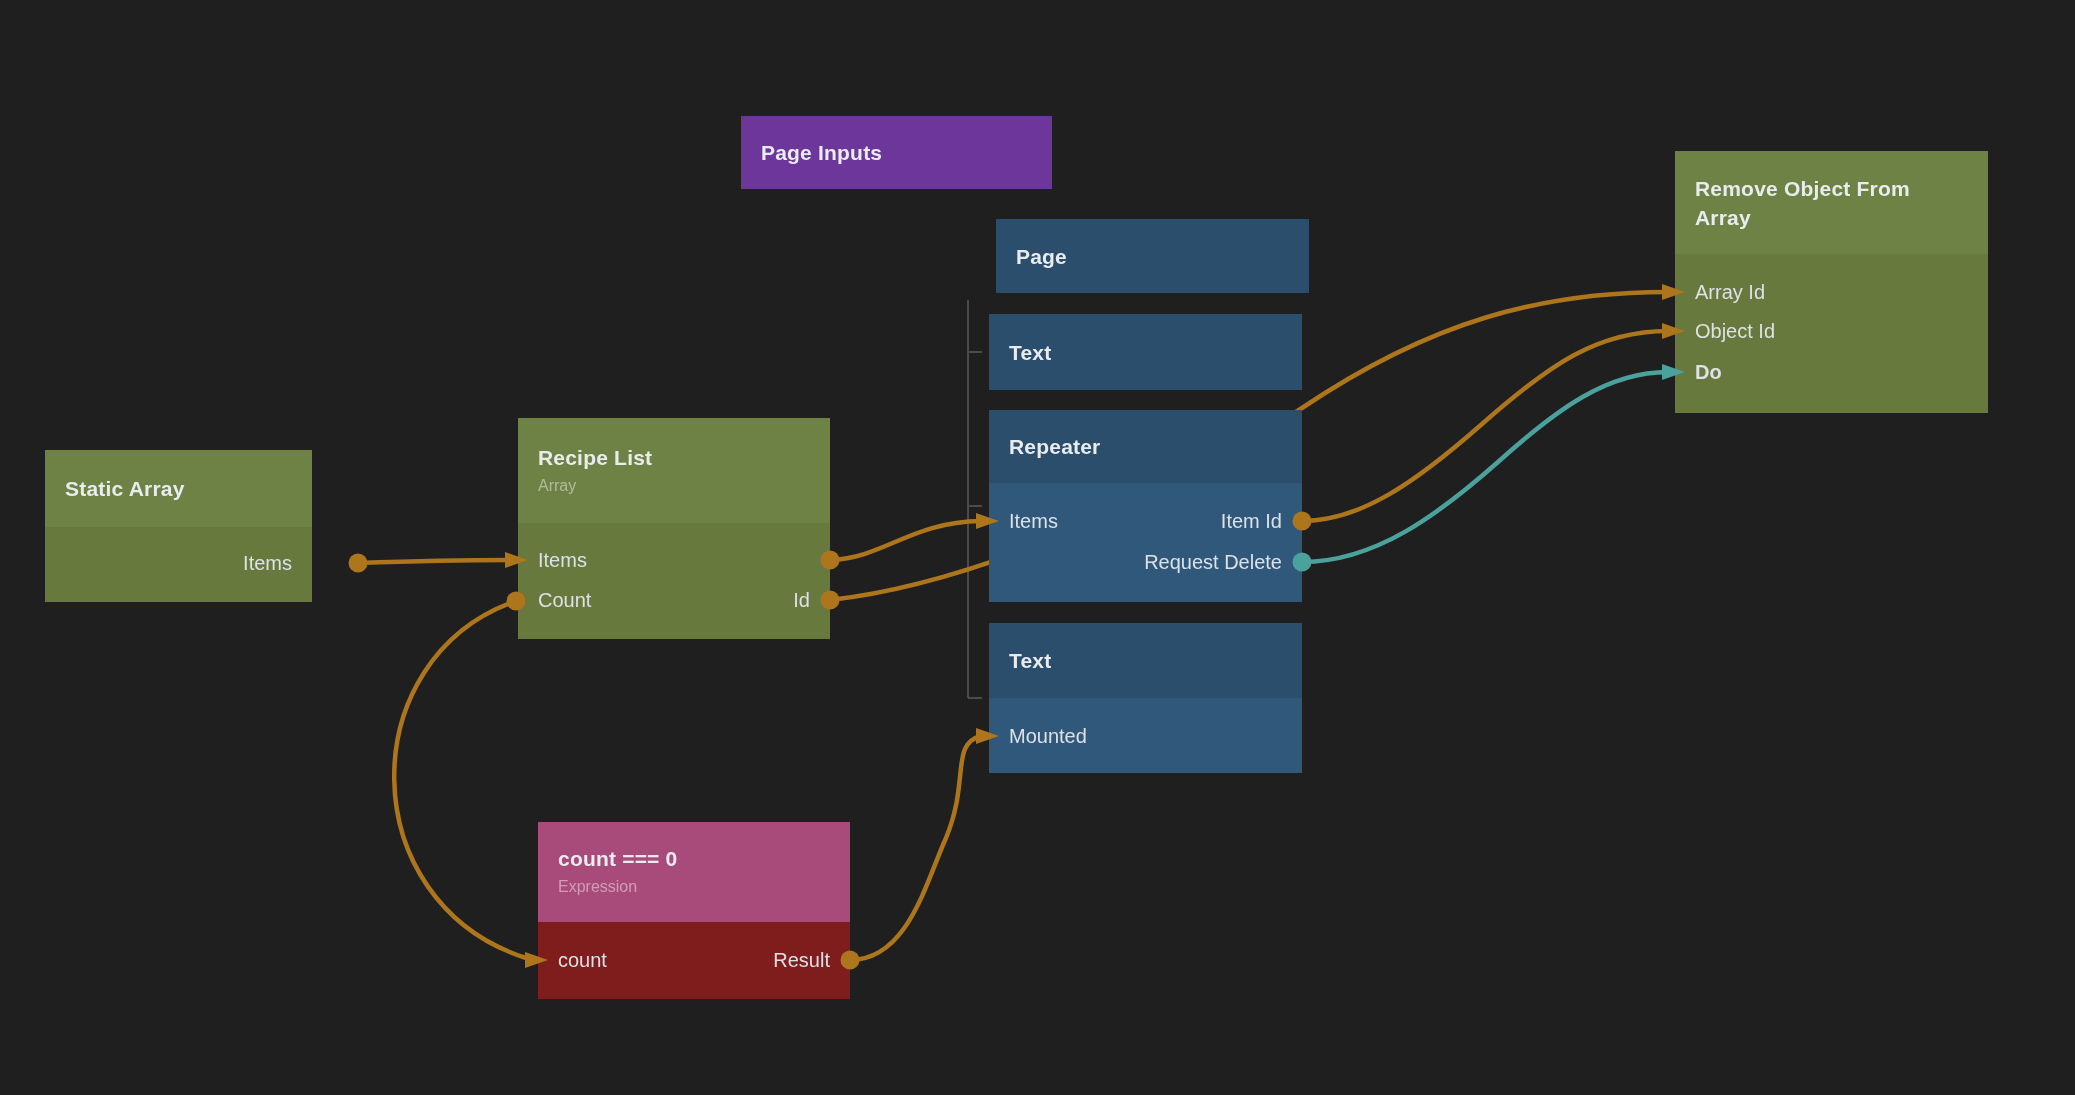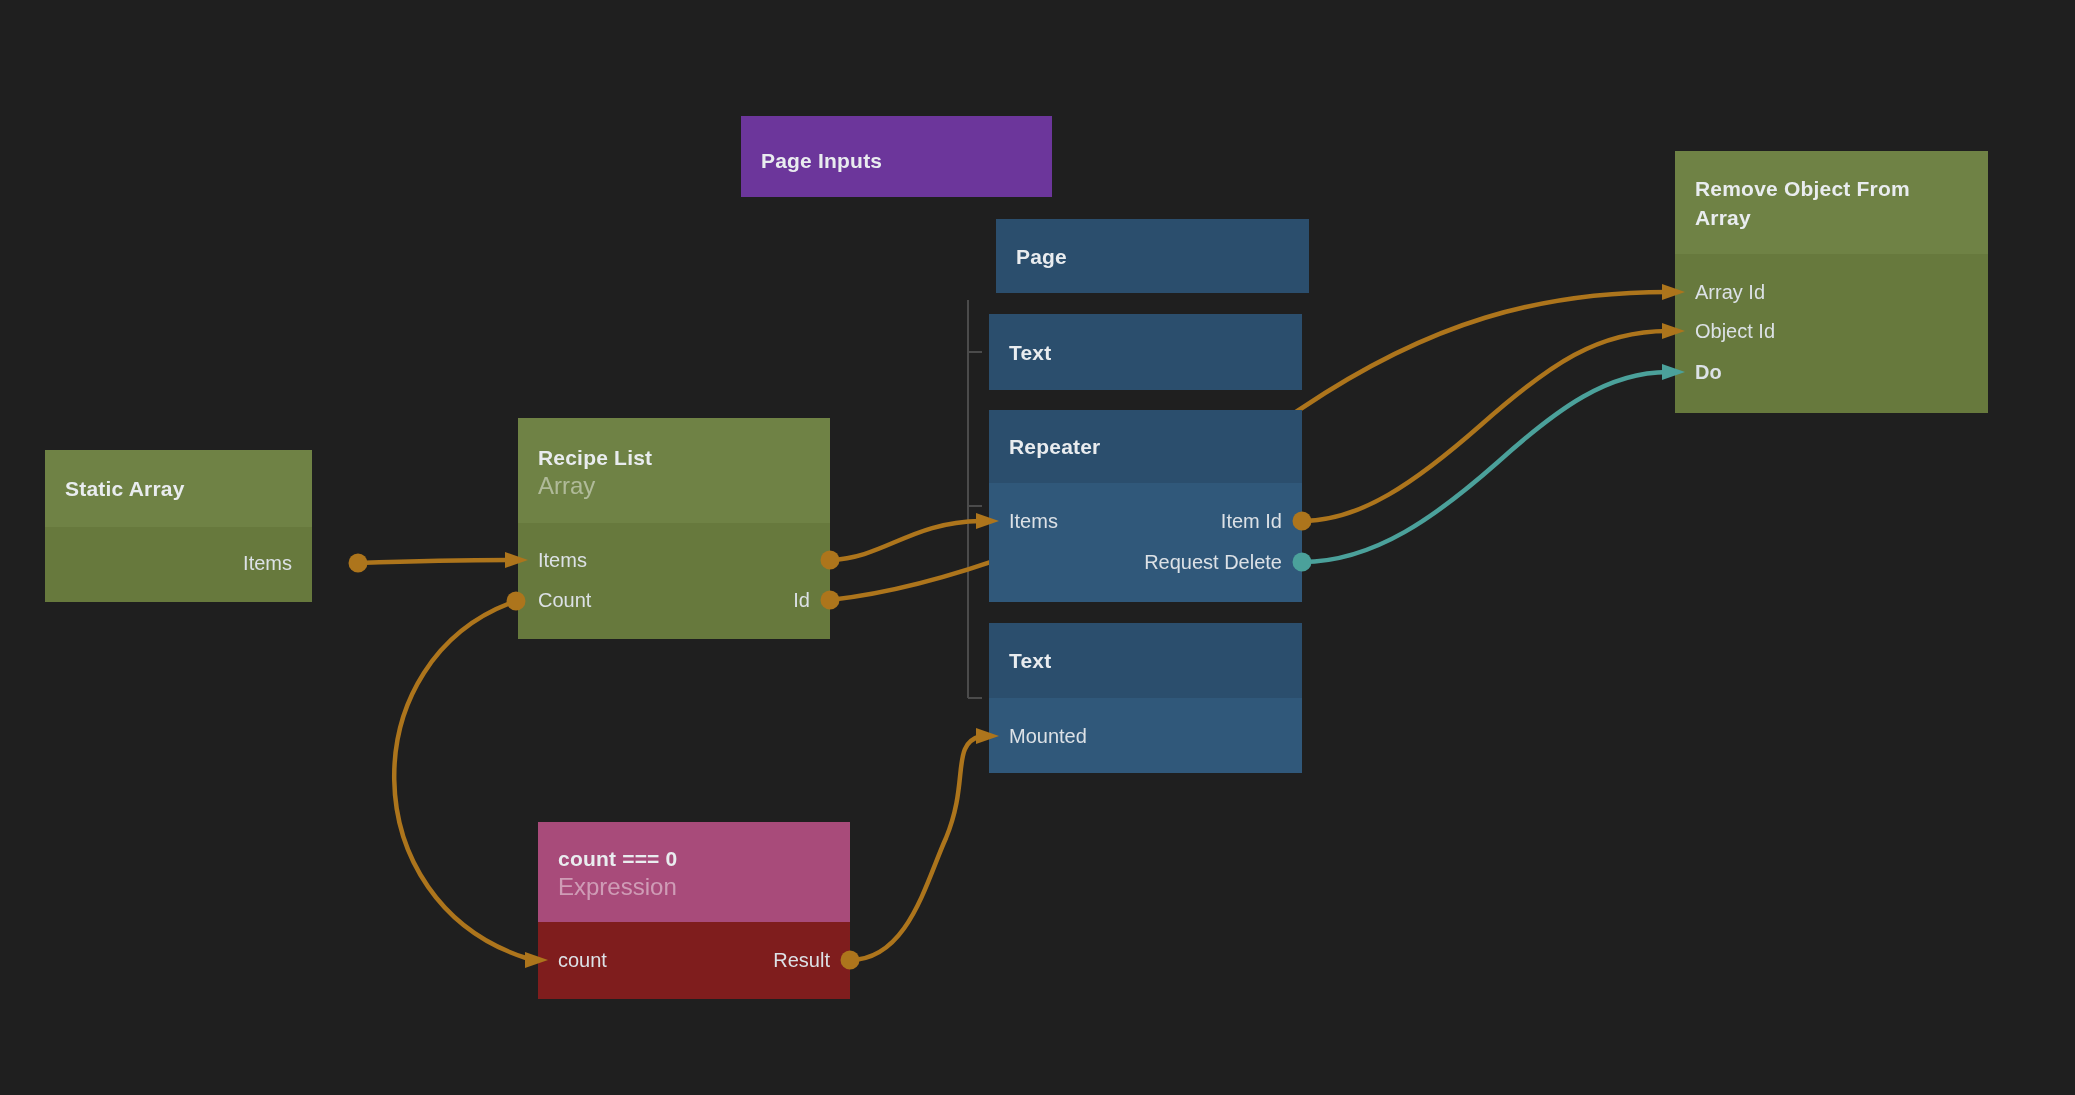--- a/index.html
+++ b/index.html
@@ -23,21 +23,21 @@
   }
   .node-title{
     color:#e9ecef;
     font-size:21px;font-weight:600;
     line-height:29px;
     max-width:225px;
     letter-spacing:.2px;
   }
   .node-subtitle{
     color:rgba(255,255,255,0.45);
-    font-size:24px;font-weight:400;
+    font-size:16px;font-weight:400;
     line-height:27px;
   }
   .port-label{
     position:absolute;
     height:22px;line-height:22px;
     font-size:20px;color:#dce1e6;
     white-space:nowrap;
   }
   .port-label.left{left:20px;}
   .port-label.right{right:20px;text-align:right;}
@@ -51,21 +51,21 @@
       <path d="M 358 563 C 415 561, 462 560, 510 560" fill="none" stroke="#ad751c" stroke-width="4.5"></path>
       <path d="M 830 560 C 885 558, 910 522, 981 521" fill="none" stroke="#ad751c" stroke-width="4.5"></path>
       <path d="M 830 600 C 940 588, 1120 528, 1302 408 C 1430 322, 1540 292, 1668 292" fill="none" stroke="#ad751c" stroke-width="4.5"></path>
       <path d="M 1302 521 C 1360 521, 1415 483, 1482 424 C 1550 364, 1598 331, 1668 331" fill="none" stroke="#ad751c" stroke-width="4.5"></path>
       <path d="M 1302 562 C 1375 562, 1438 515, 1498 462 C 1558 408, 1608 372, 1668 372" fill="none" stroke="#4ba19b" stroke-width="4.5"></path>
       <path d="M 516 601 C 352 658, 352 902, 526 958" fill="none" stroke="#ad751c" stroke-width="4.5"></path>
       <path d="M 850 960 C 908 960, 926 882, 946 838 C 970 780, 950 744, 981 736" fill="none" stroke="#ad751c" stroke-width="4.5"></path>
     </svg>
   <div id="nodes">
       <div class="node" style="left: 741px; top: 116px; width: 311px; height: 73px; background: rgb(108, 54, 155);">
-        <div class="node-header" style="height: 73px; background: rgb(108, 54, 155); margin-top: 8px;">
+        <div class="node-header" style="height: 73px; background: rgb(108, 54, 155);">
           <div class="node-title">Page Inputs</div>
         </div>
       </div>
       <div class="node" style="left: 996px; top: 219px; width: 313px; height: 74px; background: rgb(48, 88, 122);">
         <div class="node-header" style="height: 74px; background: rgb(43, 78, 109);">
           <div class="node-title">Page</div>
         </div>
       </div>
       <div class="node" style="left: 989px; top: 314px; width: 313px; height: 76px; background: rgb(48, 88, 122);">
         <div class="node-header" style="height: 76px; background: rgb(43, 78, 109);">

